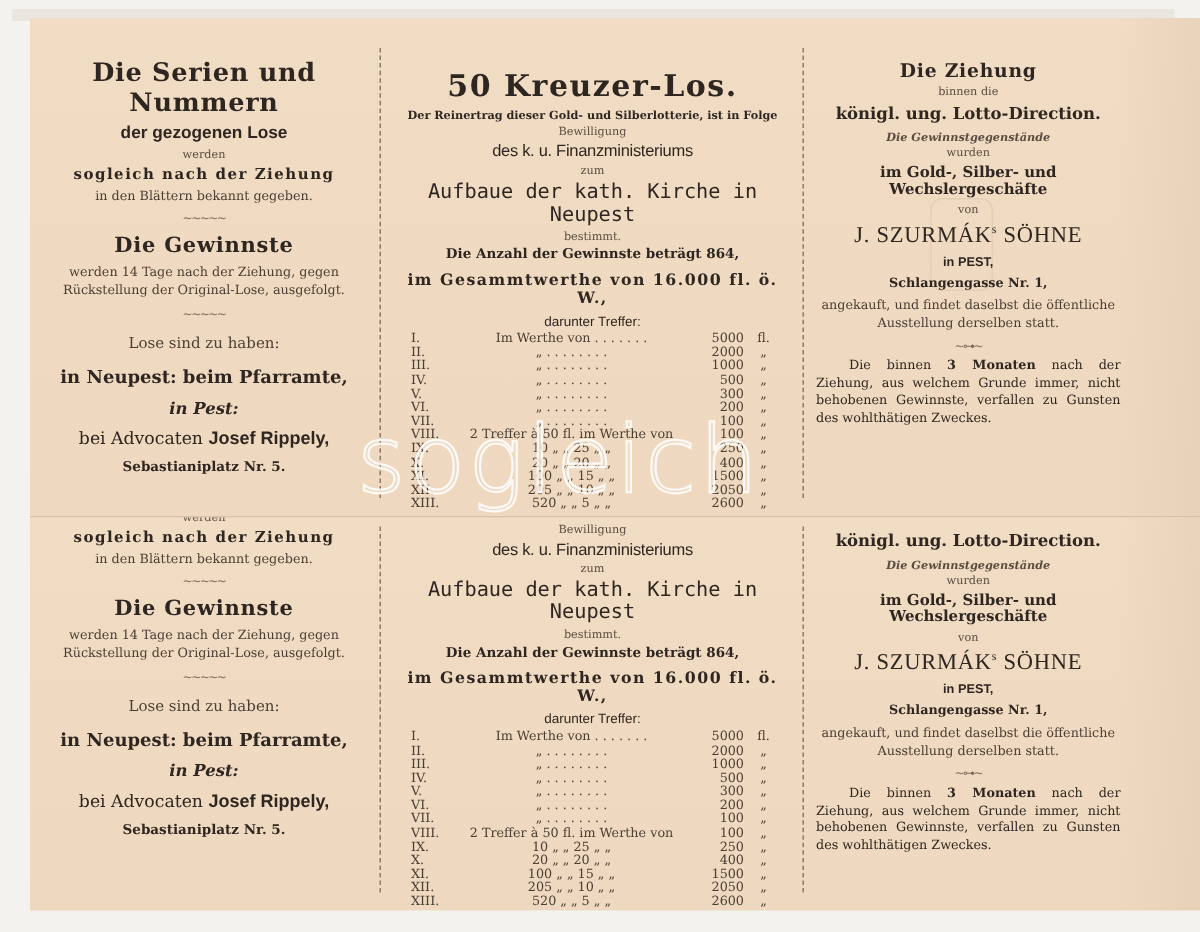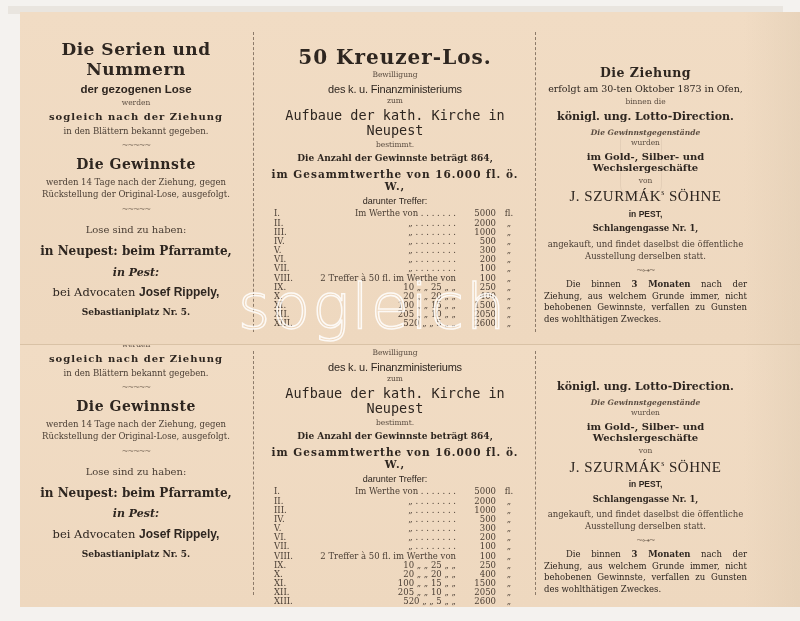--- a/index.html
+++ b/index.html
@@ -22,21 +22,21 @@
     .right-margin {
       position: absolute; right: 0; top: 0; width: 60px; height: 100%;
       background: linear-gradient(90deg, rgba(230,210,185,0.0), rgba(225,205,180,0.6));
     }
     .col {
       position: absolute; top: 0; height: 100%;
       text-align: center; box-sizing: border-box;
     }
     .col.c1 { left: 0; width: 232px; padding: 0 12px; }
     .col.c2 { left: 236px; width: 278px; padding: 16px 8px; }
-    .col.c3 { left: 518px; width: 215px; padding: 0 6px; margin-top: 26px; }
+    .col.c3 { left: 518px; width: 215px; padding: 0 6px; }
     .divider {
       position: absolute; top: 20px; bottom: 12px; width: 0;
       border-left: 1.5px dashed #8c7a69;
     }
     .divider.d1 { left: 233px; }
     .divider.d2 { left: 515px; }
     .blk { display: block; line-height: 1.15; }
     .fraktur-lg { font-family: "DejaVu Serif", serif; font-weight: bold; font-size: 17px; letter-spacing: 0.5px; }
     .sans-b { font-family: "Liberation Sans", sans-serif; font-weight: bold; font-size: 11.5px; }
     .tiny { font-size: 7.5px; color: #5a4c40; }
@@ -47,21 +47,21 @@
     .swirl { font-size: 8px; color: #7a6a5a; letter-spacing: -1px; }
     .title-50 { font-family: "DejaVu Serif", serif; font-weight: bold; font-size: 20px; letter-spacing: 1px; }
     .mono-lg { font-family: "DejaVu Sans Mono", monospace; font-size: 13.5px; }
     .cond { font-family: "Liberation Sans", sans-serif; font-size: 11px; letter-spacing: -0.2px; }
     .big-name { font-family: "Liberation Serif", serif; font-size: 15px; letter-spacing: 0.5px; }
     .left-just { text-align: center; }
     .justify { text-align: justify; font-size: 8.5px; line-height: 1.35; }
     table.prizes { margin: 3px auto 0; border-collapse: collapse; font-size: 8.5px; color: #4a3e34; }
     table.prizes td { padding: 0 3px; line-height: 1.08; white-space: nowrap; }
     table.prizes td.num { text-align: left; width: 26px; }
-    table.prizes td.desc { text-align: right; width: 150px; }
+    table.prizes td.desc { text-align: center; width: 150px; }
     table.prizes td.val { text-align: right; width: 34px; }
     table.prizes td.unit { text-align: center; width: 14px; }
     .watermark {
       position: absolute; left: 238px; top: 270px; width: 340px; height: 80px;
       font-family: "DejaVu Sans", sans-serif; font-size: 62px; font-weight: 300;
       color: rgba(255,255,255,0.0);
       -webkit-text-stroke: 1.5px rgba(255,255,255,0.85);
       letter-spacing: 2px; pointer-events: none; white-space: nowrap;
     }
     .faint-bg {
@@ -94,20 +94,21 @@
     <span class="blk" style="margin-top:8px;font-size:11px;font-style:italic;font-weight:bold;">in Pest:</span>
     <span class="blk" style="margin-top:7px;font-size:11.5px;">
       <span>bei Advocaten</span>
       <span class="sans-b" style="font-size:12px;">Josef Rippely,</span>
     </span>
     <span class="blk smallb" style="margin-top:7px;">Sebastianiplatz Nr. 5.</span>
   </div>
 
   <div class="col c2" style="padding-top:34px;">
     <span class="blk title-50">50 Kreuzer-Los.</span>
+    <span class="blk" style="margin-top:4px;font-size:7.5px;font-weight:bold;">Der Reinertrag dieser Gold- und Silberlotterie, ist in Folge</span>
     <span class="blk tiny" style="margin-top:2px;">Bewilligung</span>
     <span class="blk cond" style="margin-top:3px;">des k. u. Finanzministeriums</span>
     <span class="blk tiny" style="margin-top:2px;">zum</span>
     <span class="blk mono-lg" style="margin-top:2px;">Aufbaue der kath. Kirche in Neupest</span>
     <span class="blk tiny" style="margin-top:2px;">bestimmt.</span>
     <span class="blk smallb" style="margin-top:3px;">Die Anzahl der Gewinnste beträgt 864,</span>
     <span class="blk wide-b" style="margin-top:5px;font-size:10.5px;">im Gesammtwerthe von 16.000 fl. ö. W.,</span>
     <span class="blk sans-b" style="margin-top:4px;font-size:9px;font-weight:normal;">darunter Treffer:</span>
     <table class="prizes">
       <tbody>
@@ -188,21 +189,20 @@
             <td class="desc">520  „   „  5 „      „</td>
             <td class="val">2600</td>
             <td class="unit">„</td>
           </tr>
       </tbody>
     </table>
   </div>
 
   <div class="col c3" style="padding-top:28px;">
     <span class="blk h2" style="font-size:12.5px;">Die Ziehung</span>
-    <span class="blk" style="margin-top:4px;font-size:9.5px;">erfolgt am 30-ten Oktober 1873 in Ofen,</span>
     <span class="blk tiny" style="margin-top:3px;">binnen die</span>
     <span class="blk" style="margin-top:4px;font-size:11px;font-weight:bold;">königl. ung. Lotto-Direction.</span>
     <span class="blk tiny" style="margin-top:5px;font-style:italic;font-weight:bold;">Die Gewinnstgegenstände</span>
     <span class="blk tiny" style="margin-top:2px;">wurden</span>
     <span class="blk" style="margin-top:3px;font-size:10px;font-weight:bold;">im Gold-, Silber- und Wechslergeschäfte</span>
     <span class="blk tiny" style="margin-top:3px;">von</span>
     <span class="blk big-name" style="margin-top:3px;">
       <span>J. SZURMÁK</span><sup style="font-size:8px;">s</sup>
       <span>SÖHNE</span>
     </span>

